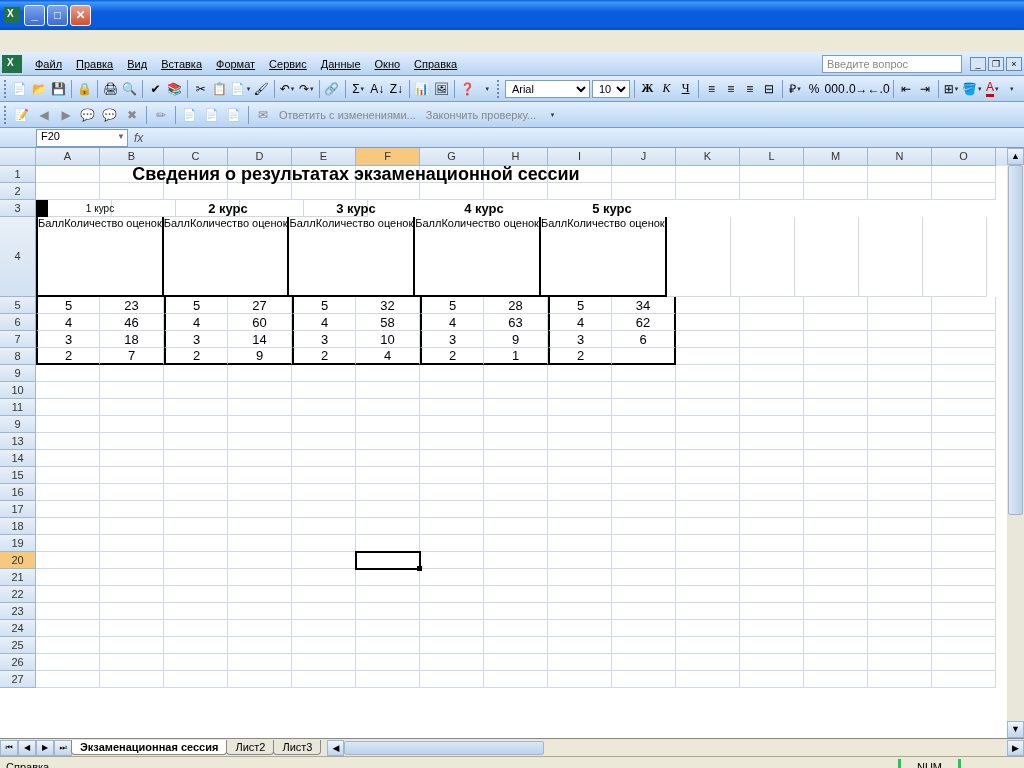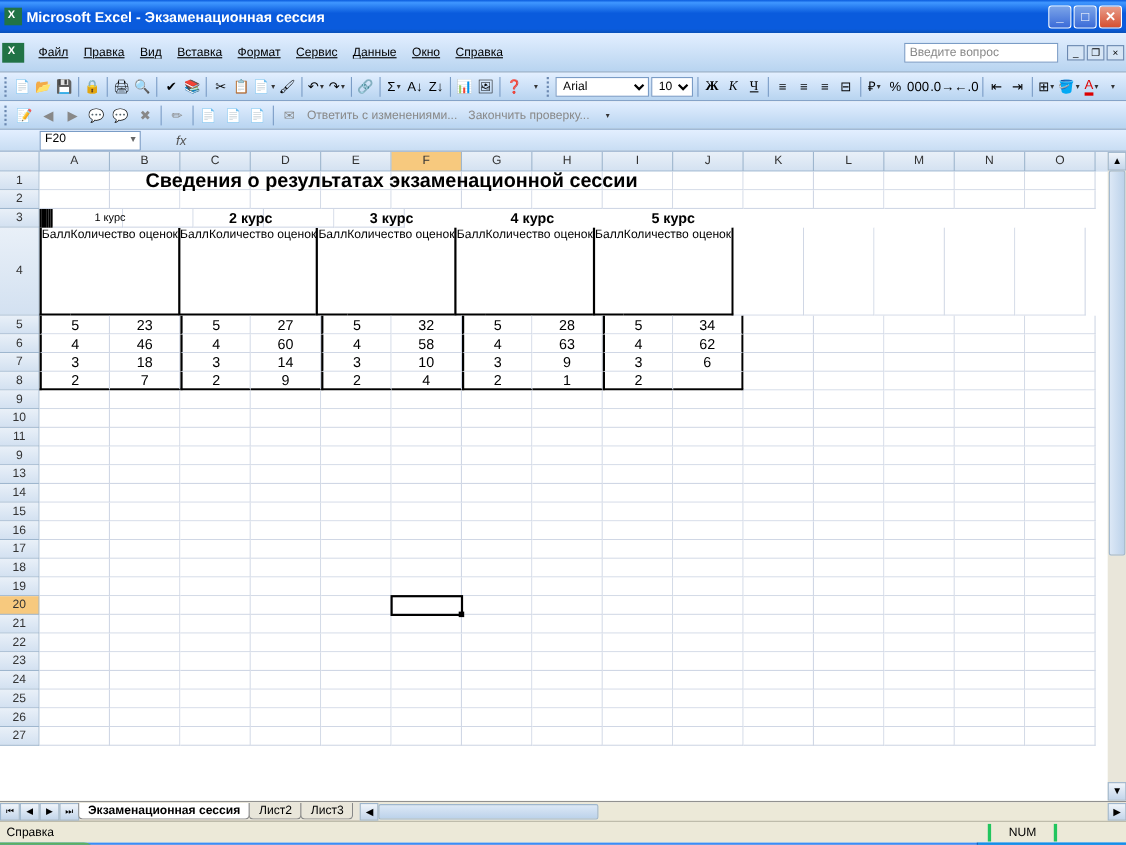--- a/index.html
+++ b/index.html
@@ -9,21 +9,21 @@
 .titlebar { height: 30px; background: linear-gradient(to bottom, #0a5bdd 0%, #3f97ff 8%, #0a5bdd 40%, #0a5bdd 88%, #0850b8 100%); display: flex; align-items: center; padding: 0 4px; color: white; }
 .titlebar .appicon { width: 16px; height: 16px; background: #217346; margin-right: 4px; display: inline-block; position: relative; }
 .titlebar .appicon::after { content: "X"; color: white; font-size: 10px; font-weight: bold; position: absolute; left: 3px; top: 1px; }
 .titlebar .title { font-weight: bold; font-size: 13px; flex: 1; }
 .winbtns { display: flex; gap: 2px; }
 .winbtn { width: 21px; height: 21px; border-radius: 3px; border: 1px solid white; display: flex; align-items: center; justify-content: center; color: white; font-weight: bold; font-size: 12px; cursor: pointer; }
 .winbtn.min, .winbtn.max { background: linear-gradient(to bottom, #7ba4e8, #3b6bd8); }
 .winbtn.close { background: linear-gradient(to bottom, #e89e8c, #d64e2f); }
 
 
-.menubar { height: 36px; background: linear-gradient(to bottom, #e3efff, #b8d4f0); display: flex; align-items: center; padding: 0 2px; border-bottom: 1px solid #7a9cc6; }
+.menubar { height: 24px; background: linear-gradient(to bottom, #e3efff, #b8d4f0); display: flex; align-items: center; padding: 0 2px; border-bottom: 1px solid #7a9cc6; margin-top: 22px; }
 .menubar .menulogo { width: 20px; height: 18px; background: #217346; margin-right: 6px; position: relative; }
 .menubar .menulogo::after { content: "X"; color: white; font-size: 10px; font-weight: bold; position: absolute; left: 5px; top: 2px; }
 .menuitem { padding: 3px 7px; cursor: pointer; }
 .menuitem u { text-decoration: underline; }
 .menubar .question-box { margin-left: auto; }
 .menubar input.question { width: 140px; height: 18px; border: 1px solid #7a9cc6; padding: 0 4px; font-size: 11px; color: #888; }
 .menubar .mdi-controls { display: flex; gap: 2px; margin-left: 8px; }
 .mdi-btn { width: 16px; height: 14px; border: 1px solid #6b88b0; background: #d6e5f5; font-size: 9px; text-align: center; line-height: 12px; cursor: pointer; }
 
 
@@ -37,21 +37,21 @@
 .tbtn.bold { font-weight: bold; font-family: "Times New Roman"; }
 .tbtn.italic { font-style: italic; font-family: "Times New Roman"; }
 .tbtn.underline { text-decoration: underline; font-family: "Times New Roman"; }
 .dropdown-arrow { font-size: 7px; margin-left: 1px; color: #333; }
 
 
 .toolbar.review .rtext { color: #888; padding: 0 4px; }
 .toolbar.review .tbtn { color: #888; }
 
 
-.formulabar { height: 20px; background: linear-gradient(to bottom, #e3efff, #c8ddf3); display: flex; align-items: center; border-bottom: 1px solid #7a9cc6; gap: 26px; }
+.formulabar { height: 20px; background: linear-gradient(to bottom, #e3efff, #c8ddf3); display: flex; align-items: center; border-bottom: 1px solid #7a9cc6; }
 .namebox { width: 92px; height: 18px; border: 1px solid #7a9cc6; background: white; margin-left: 36px; padding: 0 4px; font-size: 11px; position: relative; }
 .namebox .nbarrow { position: absolute; right: 2px; top: 2px; font-size: 8px; color: #666; }
 .fx { margin: 0 6px; font-style: italic; font-size: 12px; color: #555; }
 .formula-input { flex: 1; height: 18px; border: none; background: transparent; font-size: 11px; }
 
 
 .gridwrap { position: relative; height: 590px; background: white; overflow: hidden; }
 .colheaders { display: flex; height: 18px; background: linear-gradient(to bottom, #e9f0f8, #d3e1f1); }
 .selectall { width: 36px; border-right: 1px solid #9eb6ce; border-bottom: 1px solid #9eb6ce; background: linear-gradient(to bottom, #e9f0f8, #d3e1f1); }
 .colh { width: 64px; border-right: 1px solid #9eb6ce; border-bottom: 1px solid #9eb6ce; text-align: center; font-size: 11px; line-height: 17px; color: #333; }
@@ -103,21 +103,20 @@
 .taskbtn .ticon { width: 16px; height: 16px; background: #2b579a; flex-shrink: 0; }
 .taskbtn .ticon.excel { background: #217346; }
 .systray { margin-left: auto; height: 30px; background: linear-gradient(to bottom, #1290e9, #0f7fd4); display: flex; align-items: center; padding: 0 10px; gap: 6px; font-size: 11px; border-left: 1px solid #0a5bb0; }
 .trayicon { width: 16px; height: 16px; display: inline-block; }
 </style>
 </head>
 <body>
 
 <div class="titlebar">
   <span class="appicon"></span>
-  <span class="title">Microsoft Excel - Экзаменационная сессия</span>
   <div class="winbtns">
     <div class="winbtn min">_</div>
     <div class="winbtn max">□</div>
     <div class="winbtn close">✕</div>
   </div>
 </div>
 
 <div class="menubar">
   <span class="menulogo"></span>
   <span class="menuitem"><u>Файл</u></span>

